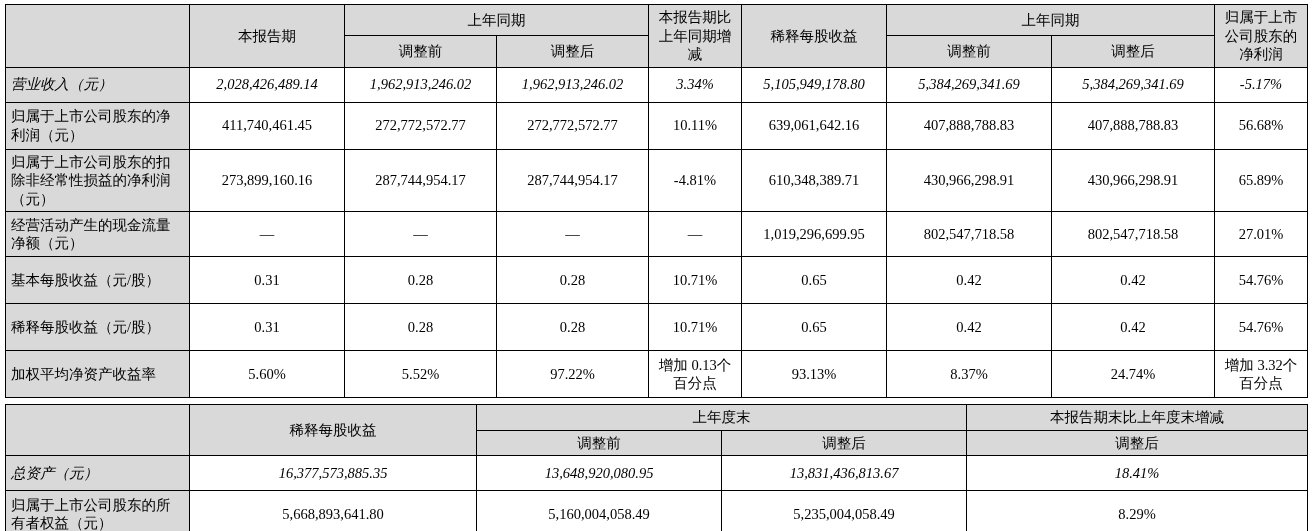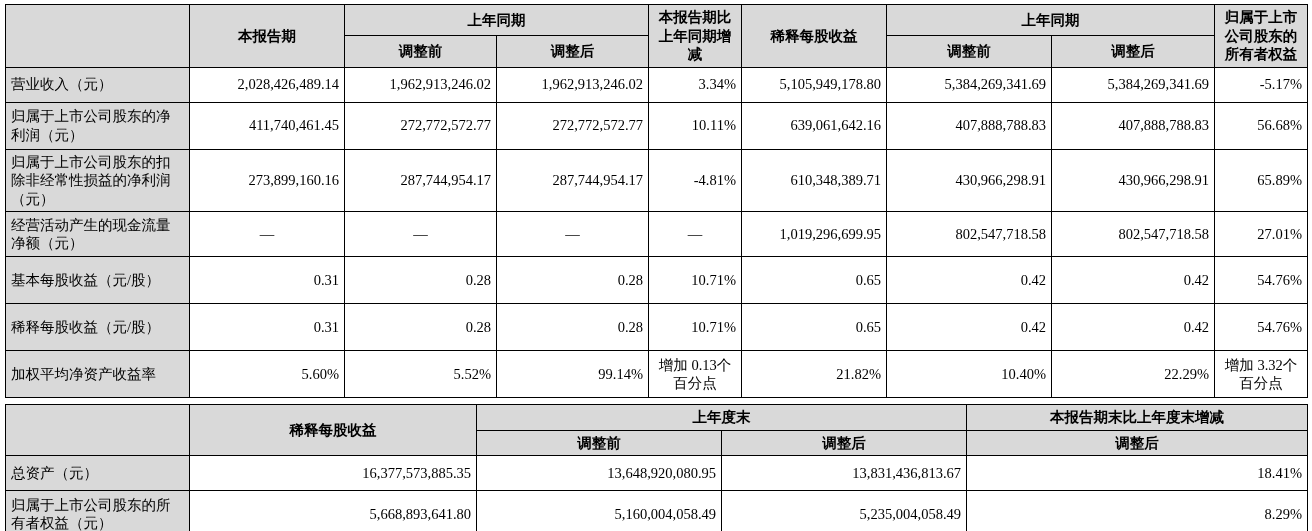--- a/index.html
+++ b/index.html
@@ -30,35 +30,35 @@
   table.fin td {
     border: 1px solid #000000;
     padding: 3px 5px;
     vertical-align: middle;
     line-height: 1.28;
     word-break: break-all;
   }
   .hdr {
     background: #d9d9d9;
     text-align: center;
-    font-weight: bold;
+    font-weight: normal;
   }
   .rowlabel {
     background: #d9d9d9;
     text-align: left;
   }
   .num {
-    text-align: right;
+    text-align: center;
     background: #ffffff;
   }
   .ctr {
     text-align: center;
   }
   .tallrow td { height: 40px; }
-  .midrow td { height: 28px; }
+  .midrow td { height: 28px; font-style: italic; }
 </style>
 </head>
 <body>
 
 <div class="sheet">
 
   <table class="fin">
     <colgroup>
       <col style="width:184px">
       <col style="width:155px">
@@ -71,21 +71,21 @@
       <col style="width:93px">
     </colgroup>
     <tbody>
       <tr>
         <td class="hdr" rowspan="2"></td>
         <td class="hdr" rowspan="2">本报告期</td>
         <td class="hdr" colspan="2">上年同期</td>
         <td class="hdr" rowspan="2">本报告期比上年同期增减</td>
         <td class="hdr" rowspan="2">稀释每股收益</td>
         <td class="hdr" colspan="2">上年同期</td>
-        <td class="hdr" rowspan="2">归属于上市公司股东的所有者权益</td>
+        <td class="hdr" rowspan="2">归属于上市公司股东的净利润</td>
       </tr>
       <tr>
         <td class="hdr">调整前</td>
         <td class="hdr">调整后</td>
         <td class="hdr">调整前</td>
         <td class="hdr">调整后</td>
       </tr>
 
       <tr class="midrow">
         <td class="rowlabel">营业收入（元）</td>
@@ -156,25 +156,25 @@
         <td class="num">0.65</td>
         <td class="num">0.42</td>
         <td class="num">0.42</td>
         <td class="num">54.76%</td>
       </tr>
 
       <tr class="tallrow">
         <td class="rowlabel">加权平均净资产收益率</td>
         <td class="num">5.60%</td>
         <td class="num">5.52%</td>
-        <td class="num">99.14%</td>
+        <td class="num">97.22%</td>
         <td class="ctr">增加 0.13个百分点</td>
-        <td class="num">21.82%</td>
-        <td class="num">10.40%</td>
-        <td class="num">22.29%</td>
+        <td class="num">93.13%</td>
+        <td class="num">8.37%</td>
+        <td class="num">24.74%</td>
         <td class="ctr">增加 3.32个百分点</td>
       </tr>
     </tbody>
   </table>
 
   <table class="fin" style="margin-top:6px;">
     <colgroup>
       <col style="width:184px">
       <col style="width:287px">
       <col style="width:245px">

